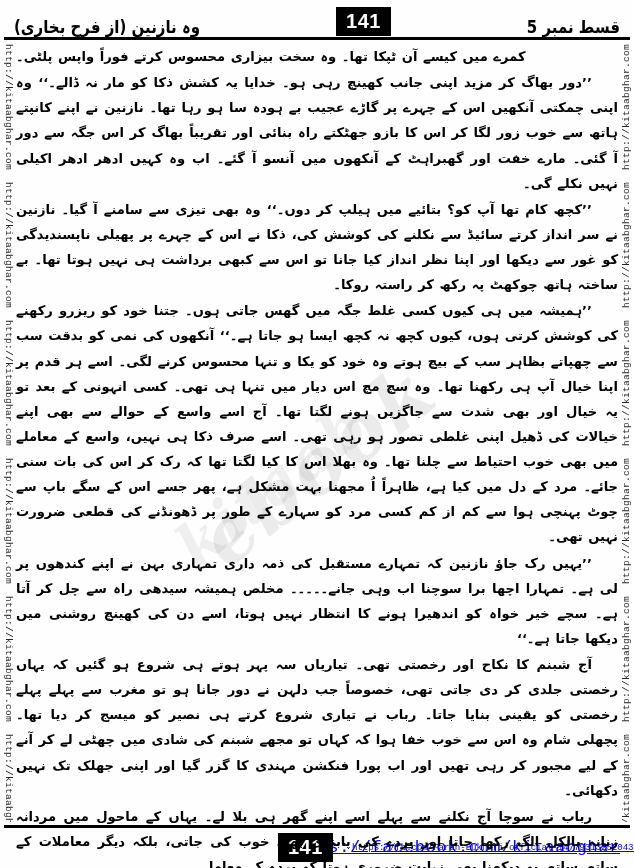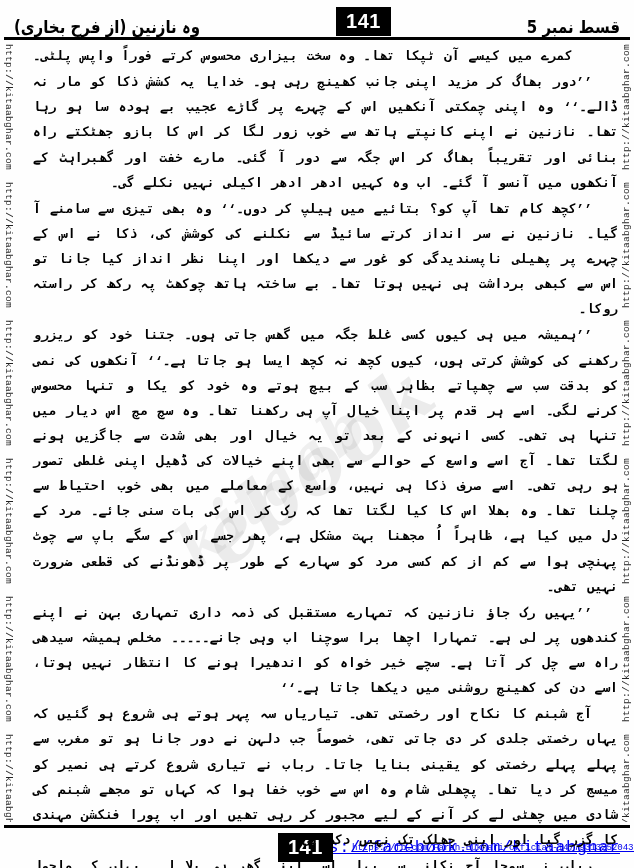--- a/index.html
+++ b/index.html
@@ -80,25 +80,24 @@
     left: 16px;
     right: 16px;
     bottom: 48px;
     z-index: 3;
   }
   .para {
     font-size: 13.1px;
     line-height: 1.92;
     text-align: justify;
     text-align-last: center;
-    margin: 0 0 1px 17px;
+    margin: 0 0 1px 0;
     font-weight: 600;
     letter-spacing: -0.1px;
     word-spacing: 1px;
-    font-family: Liberation Mono, monospace;
   }
   .para.indent {
     text-indent: 26px;
     text-align-last: right;
   }
   .para.first-line-right {
     text-align-last: left;
   }
   .para.tail-left {
     text-align-last: right;

